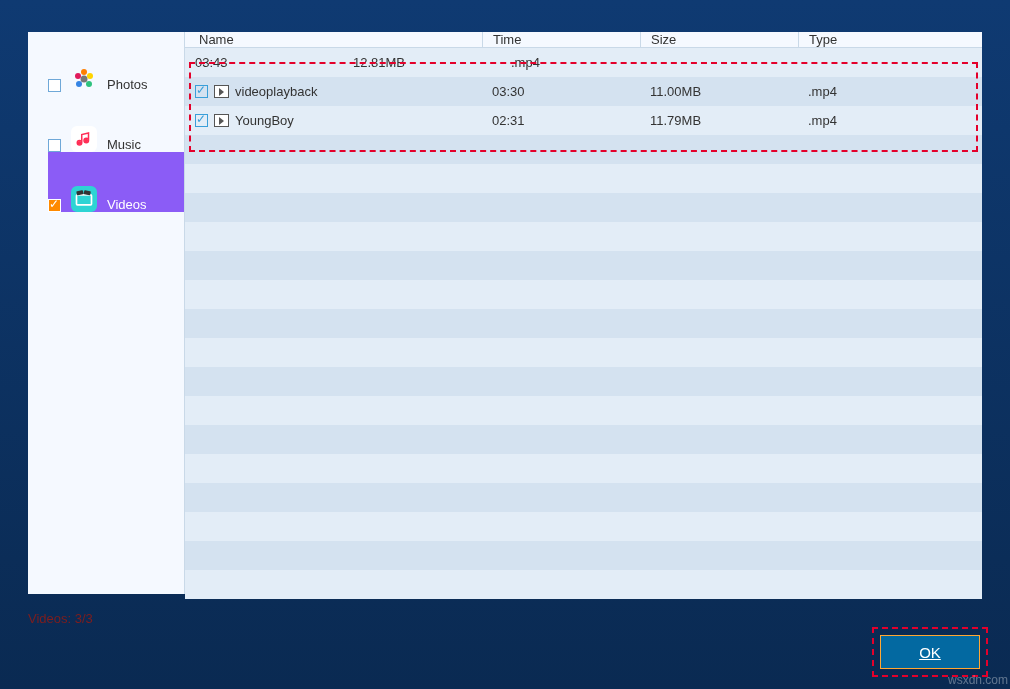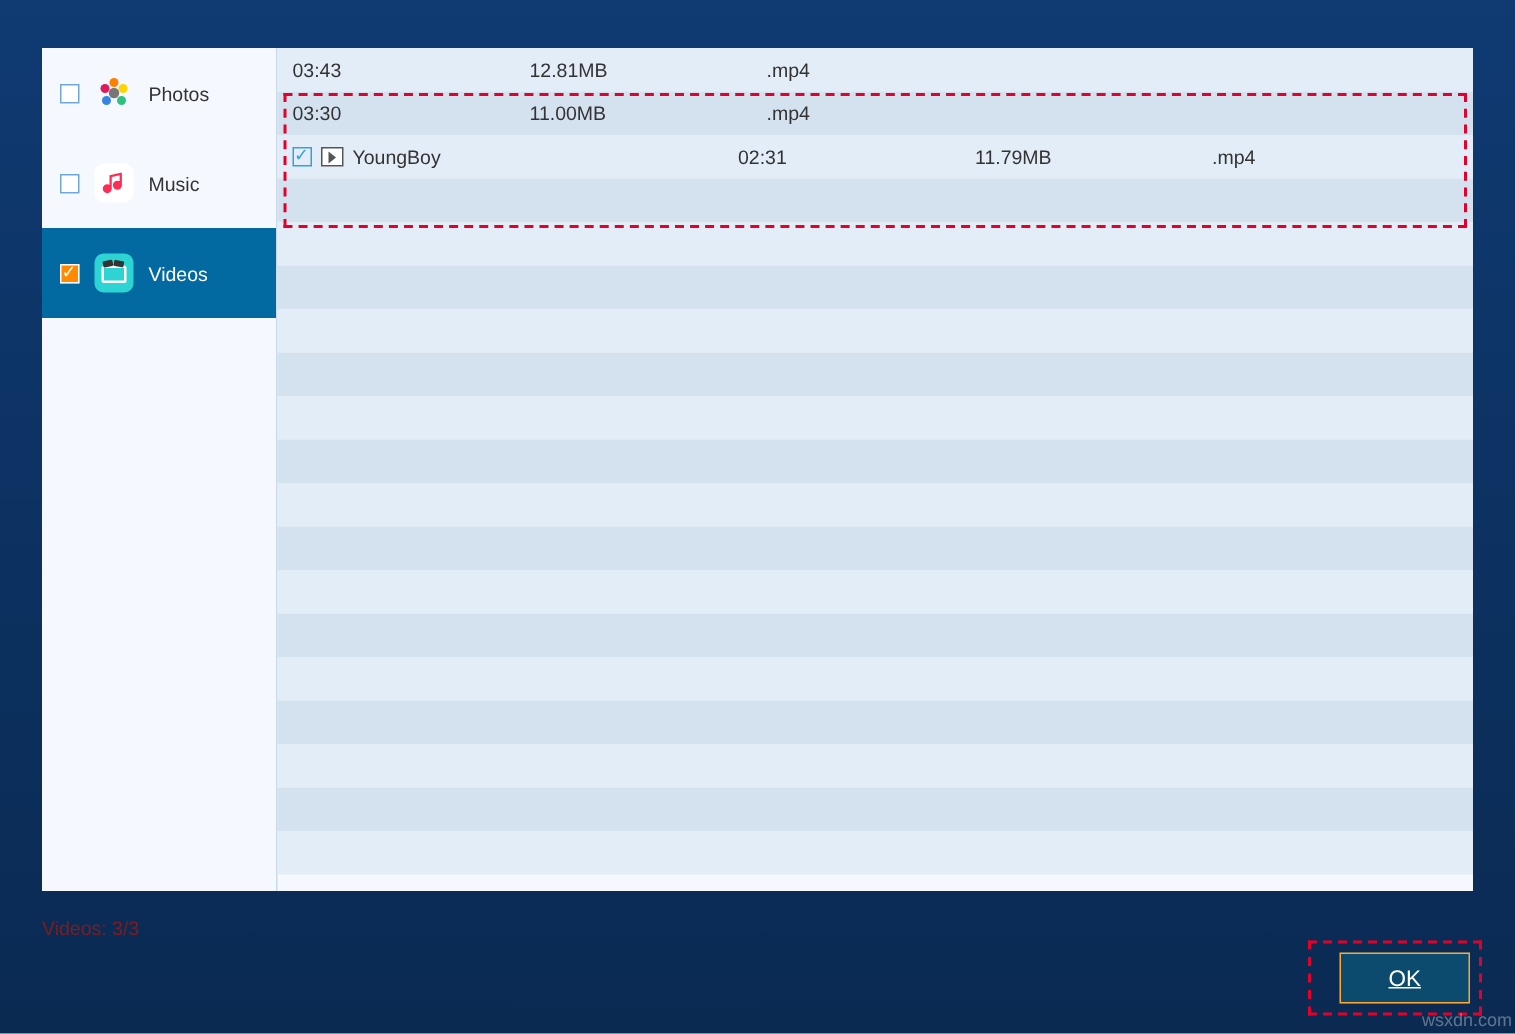--- a/index.html
+++ b/index.html
@@ -23,27 +23,27 @@
   display: flex;
 }
 .sidebar {
   width: 156px;
   display: flex;
   flex-direction: column;
 }
 .sidebar-item {
   height: 60px;
   display: flex;
-  align-items: center;
-  padding-left: 12px;
+  align-items: flex-end;
   gap: 10px;
   cursor: pointer;
+  margin-left: 20px;
 }
 .sidebar-item.active {
-  background: #0369a1;
+  background: #8b5cf6;
   color: #fff;
 }
 .sidebar-item .cb {
   width: 13px;
   height: 13px;
   border: 1px solid #6fa8d8;
   background: #fff;
   display: inline-block;
   position: relative;
 }
@@ -140,23 +140,23 @@
   position:absolute;
   left: 28px;
   bottom: 63px;
   color: #7f1d1d;
   font-size: 13px;
 }
 .ok-btn {
   position:absolute;
   right: 30px;
   bottom: 20px;
-  width: 87px;
+  width: 100px;
   height: 34px;
-  background: #0c4a6e;
+  background: #0369a1;
   border: 1px solid #ffa733;
   color:#fff;
   font-size: 15px;
   cursor:pointer;
   text-decoration:underline;
 }
 .annot-ok {
   right: 22px;
   bottom: 12px;
   width: 116px;
@@ -213,27 +213,38 @@
             <rect x="3" y="2" width="8" height="5" rx="1" fill="#333" transform="rotate(-12 7 4)"></rect>
             <rect x="12" y="2" width="8" height="5" rx="1" fill="#333" transform="rotate(10 16 4)"></rect>
           </svg>
       </span>
       <span>Videos</span>
     </div>
 
   </div>
 
   <div class="main">
+    <div class="thead">
+      <div class="th first c-name">Name</div>
+      <div class="th c-time">Time</div>
+      <div class="th c-size">Size</div>
+      <div class="th c-type">Type</div>
+    </div>
     <div class="rows" id="rows">
         <div class="row">
           <div class="cell c-time">03:43</div>
           <div class="cell c-size">12.81MB</div>
           <div class="cell c-type">.mp4</div>
         </div>
         <div class="row">
+          <div class="cell first c-name">
+            <span class="row-cb checked"></span>
+            <span class="video-glyph"></span>
+            <span>videoplayback</span>
+          </div>
           <div class="cell c-time">03:30</div>
           <div class="cell c-size">11.00MB</div>
           <div class="cell c-type">.mp4</div>
         </div>
         <div class="row">
           <div class="cell first c-name">
             <span class="row-cb checked"></span>
             <span class="video-glyph"></span>
             <span>YoungBoy</span>
           </div>

